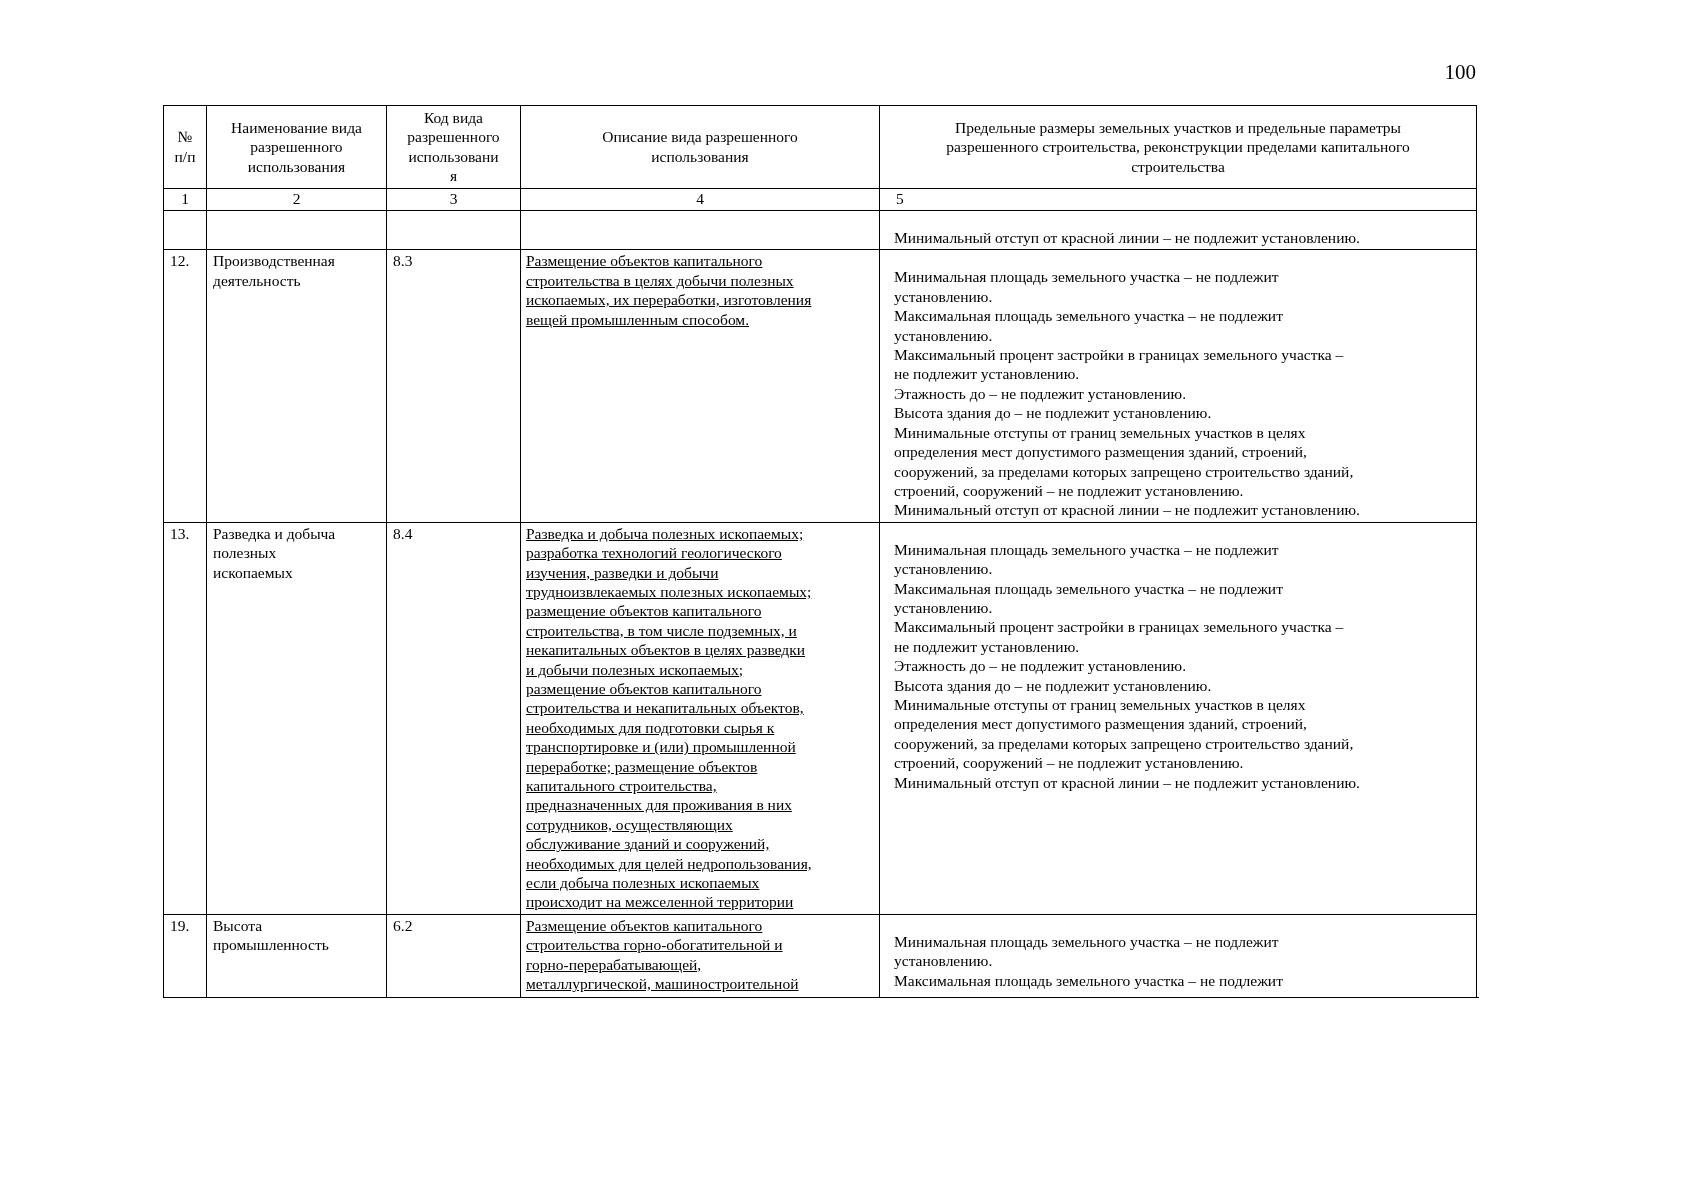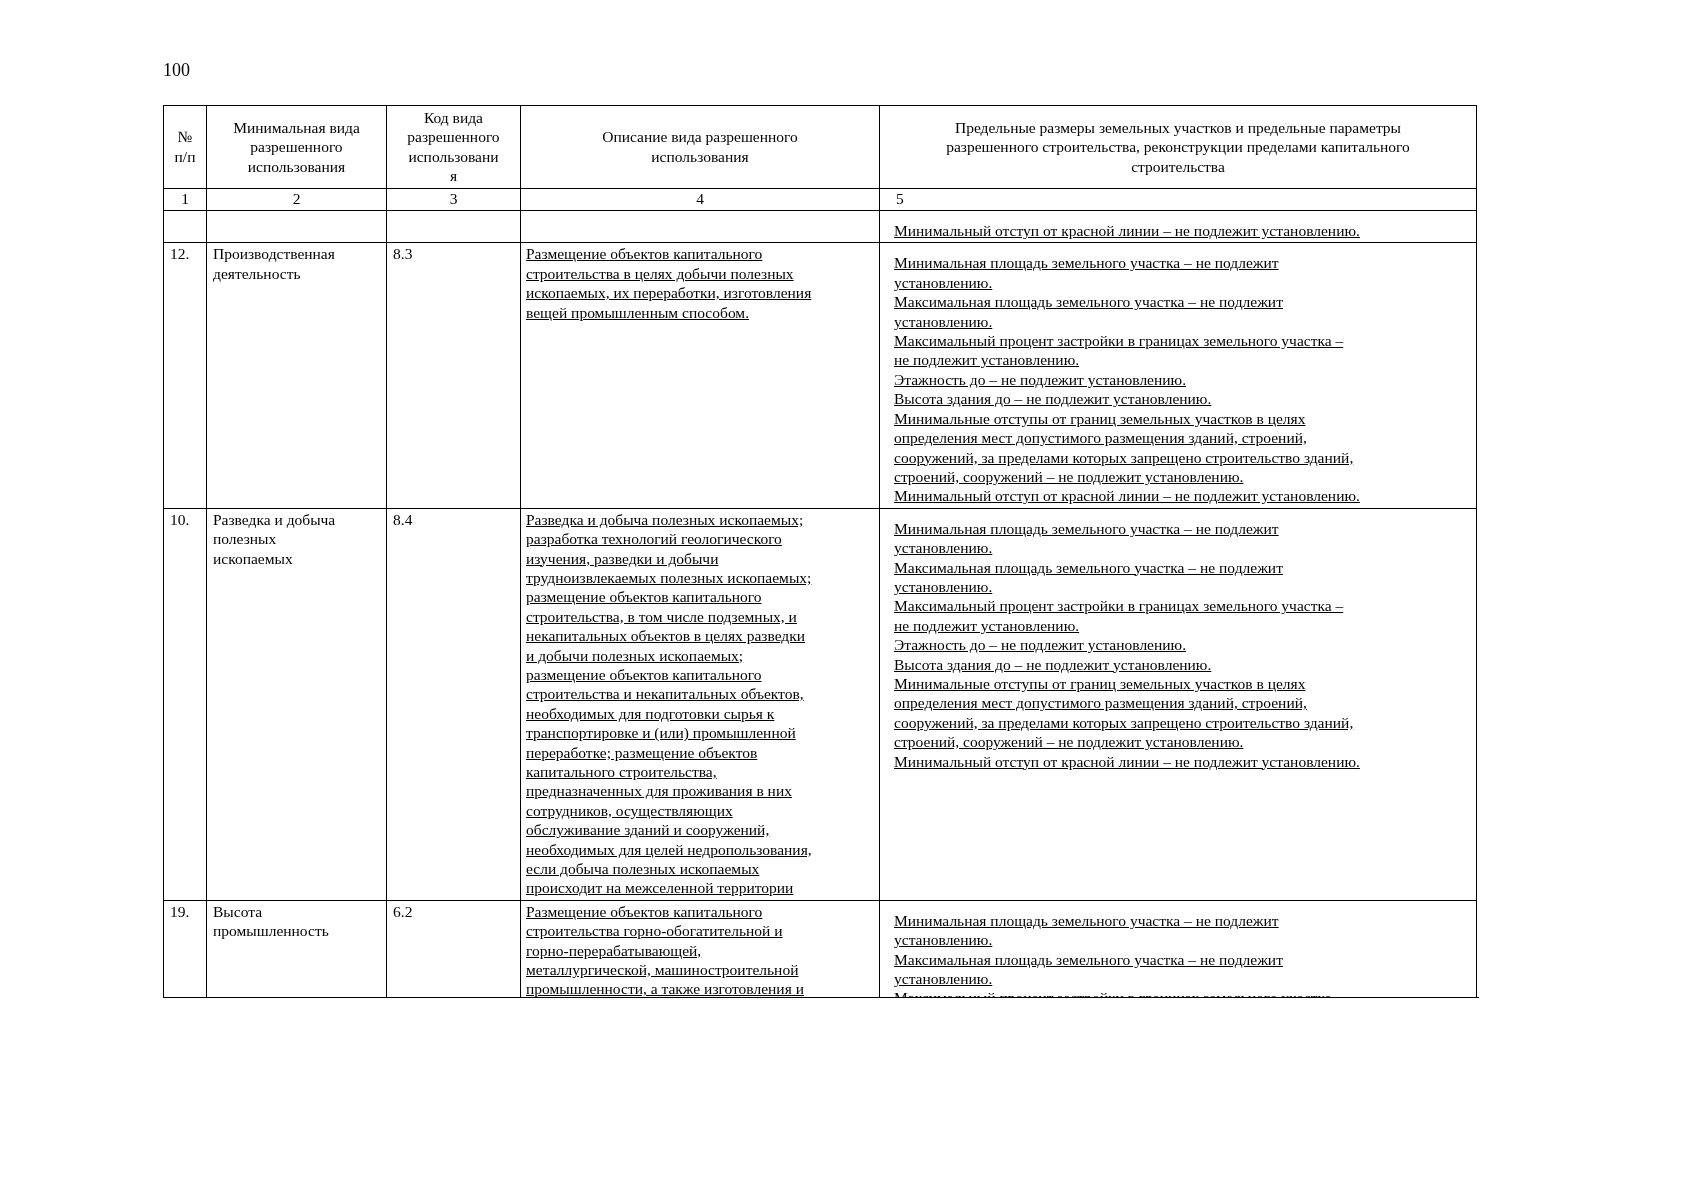--- a/index.html
+++ b/index.html
@@ -13,22 +13,22 @@
     height: 1200px;
     overflow: hidden;
     font-family: "Liberation Serif", "DejaVu Serif", serif;
     color: #000000;
   }
   .page-number {
     position: absolute;
     top: 60px;
     left: 163px;
     width: 1313px;
-    text-align: left;
-    font-size: 18px;
+    text-align: right;
+    font-size: 21px;
   }
   .table-clip {
     position: absolute;
     top: 105px;
     left: 163px;
     width: 1316px;
     height: 892px;
     overflow: hidden;
     border-bottom: 1px solid #000;
   }
@@ -63,22 +63,21 @@
   tbody td {
     vertical-align: top;
     white-space: pre-line;
     padding: 1px 4px 2px 6px;
   }
   td.col-desc {
     padding: 1px 2px 2px 5px;
     text-decoration: underline;
   }
   td.col-params {
-    padding: 10px 6px 2px 14px;
-    text-decoration: underline;
+    padding: 17px 6px 2px 14px;
   }
   .param {
     white-space: pre-line;
     margin: 0;
   }
 </style>
 </head>
 <body>
 
 <div class="page-number">100</div>
@@ -89,21 +88,21 @@
       <col style="width:43px">
       <col style="width:180px">
       <col style="width:134px">
       <col style="width:359px">
       <col style="width:597px">
     </colgroup>
     <thead>
       <tr>
         <th>№
 п/п</th>
-        <th>Минимальная вида
+        <th>Наименование вида
 разрешенного
 использования</th>
         <th>Код вида
 разрешенного
 использовани
 я</th>
         <th>Описание вида разрешенного
 использования</th>
         <th>Предельные размеры земельных участков и предельные параметры
 разрешенного строительства, реконструкции пределами капитального
@@ -136,21 +135,21 @@
 вещей промышленным способом.</td>
           <td class="col-params"><div class="param">Минимальная площадь земельного участка – не подлежит
 установлению.</div><div class="param">Максимальная площадь земельного участка – не подлежит
 установлению.</div><div class="param">Максимальный процент застройки в границах земельного участка –
 не подлежит установлению.</div><div class="param">Этажность до – не подлежит установлению.</div><div class="param">Высота здания до – не подлежит установлению.</div><div class="param">Минимальные отступы от границ земельных участков в целях
 определения мест допустимого размещения зданий, строений,
 сооружений, за пределами которых запрещено строительство зданий,
 строений, сооружений – не подлежит установлению.</div><div class="param">Минимальный отступ от красной линии – не подлежит установлению.</div></td>
         </tr>
         <tr>
-          <td class="col-n">10.</td>
+          <td class="col-n">13.</td>
           <td class="col-name">Разведка и добыча
 полезных
 ископаемых</td>
           <td class="col-code">8.4</td>
           <td class="col-desc">Разведка и добыча полезных ископаемых;
 разработка технологий геологического
 изучения, разведки и добычи
 трудноизвлекаемых полезных ископаемых;
 размещение объектов капитального
 строительства, в том числе подземных, и

